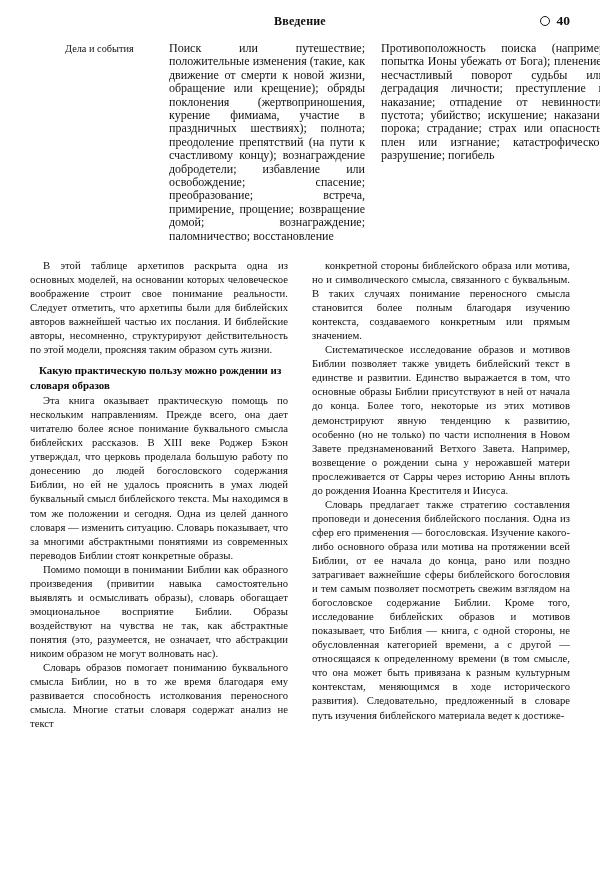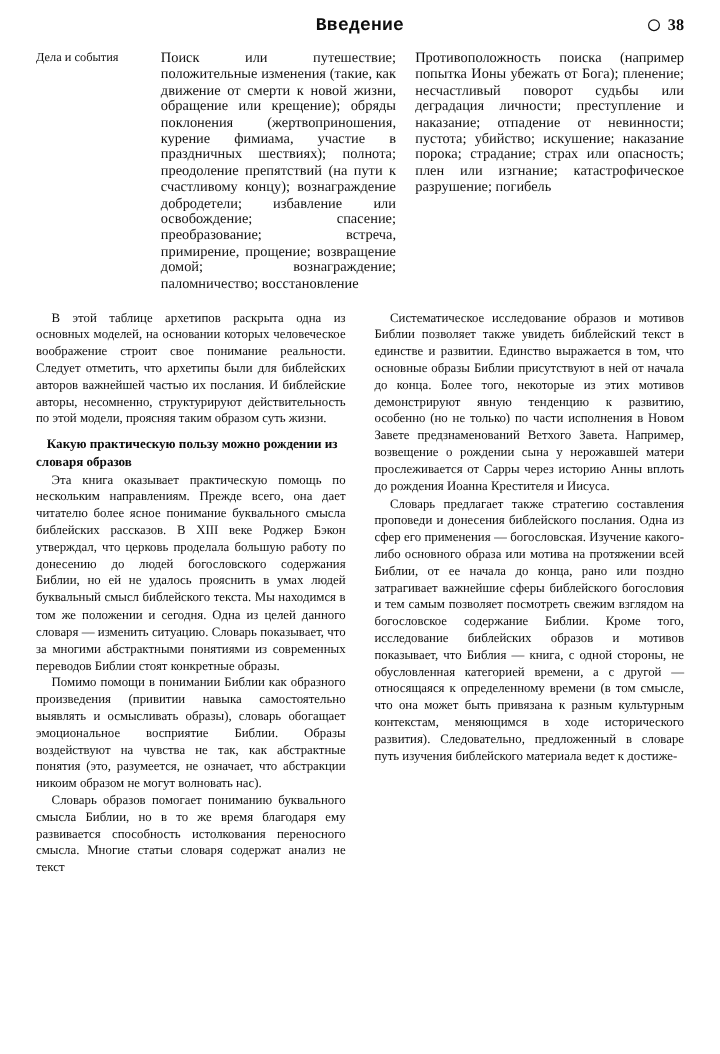--- a/index.html
+++ b/index.html
@@ -30,23 +30,23 @@
     position: absolute;
     top: 12px;
     left: 30px;
     right: 30px;
     height: 18px;
     display: flex;
     align-items: center;
     justify-content: center;
   }
   .running-head-title {
-    font-family: Liberation Mono, monospace;
+    font-family: Liberation Serif, serif;
     font-weight: bold;
-    font-size: 15px;
+    font-size: 12px;
     letter-spacing: 0.2px;
     color: #0d0d0d;
   }
   .folio {
     position: absolute;
     right: 0;
     top: 0;
     display: flex;
     align-items: center;
     gap: 7px;
@@ -84,20 +84,21 @@
   }
   .col-label {
     width: 104px;
     flex: 0 0 104px;
     padding-right: 8px;
     box-sizing: border-box;
     font-size: 10.3px;
     line-height: 13.4px;
     font-family: "Liberation Serif", "DejaVu Serif", serif;
     color: #111;
+    margin-left: 35px;
   }
   .col-positive {
     width: 212px;
     flex: 0 0 212px;
     padding-right: 16px;
     box-sizing: border-box;
   }
   .col-negative {
     width: 224px;
     flex: 0 0 224px;
@@ -151,21 +152,21 @@
 </style>
 </head>
 <body>
 
 <div class="page">
 
   <div class="running-head">
     <span class="running-head-title">Введение</span>
     <span class="folio">
       <span class="folio-marker"></span>
-      <span class="folio-number">38</span>
+      <span class="folio-number">40</span>
     </span>
   </div>
 
   <div class="archetype-table">
     <div class="table-row">
       <div class="col-label">Дела и события</div>
       <div class="col-positive">
         <div class="cell-text">Поиск или путешествие; положительные изменения (такие, как движение от смерти к новой жизни, обращение или крещение); обряды поклонения (жертвоприношения, курение фимиама, участие в праздничных шествиях); полнота; преодоление препятствий (на пути к счастливому концу); вознаграждение добродетели; избавление или освобождение; спасение; преобразование; встреча, примирение, прощение; возвращение домой; вознаграждение; паломничество; восстановление</div>
       </div>
       <div class="col-negative">
@@ -178,19 +179,20 @@
 
     <div class="column">
       <p class="para">В этой таблице архетипов раскрыта одна из основных моделей, на основании которых человеческое воображение строит свое понимание реальности. Следует отметить, что архетипы были для библейских авторов важнейшей частью их послания. И библейские авторы, несомненно, структурируют действительность по этой модели, проясняя таким образом суть жизни.</p>
       <h2 class="subhead">Какую практическую пользу можно рождении из словаря образов</h2>
       <p class="para">Эта книга оказывает практическую помощь по нескольким направлениям. Прежде всего, она дает читателю более ясное понимание буквального смысла библейских рассказов. В XIII веке Роджер Бэкон утверждал, что церковь проделала большую работу по донесению до людей богословского содержания Библии, но ей не удалось прояснить в умах людей буквальный смысл библейского текста. Мы находимся в том же положении и сегодня. Одна из целей данного словаря — изменить ситуацию. Словарь показывает, что за многими абстрактными понятиями из современных переводов Библии стоят конкретные образы.</p>
       <p class="para">Помимо помощи в понимании Библии как образного произведения (привитии навыка самостоятельно выявлять и осмысливать образы), словарь обогащает эмоциональное восприятие Библии. Образы воздействуют на чувства не так, как абстрактные понятия (это, разумеется, не означает, что абстракции никоим образом не могут волновать нас).</p>
       <p class="para">Словарь образов помогает пониманию буквального смысла Библии, но в то же время благодаря ему развивается способность истолкования переносного смысла. Многие статьи словаря содержат анализ не текст</p>
     </div>
 
     <div class="column">
+      <p class="para">конкретной стороны библейского образа или мотива, но и символического смысла, связанного с буквальным. В таких случаях понимание переносного смысла становится более полным благодаря изучению контекста, создаваемого конкретным или прямым значением.</p>
       <p class="para">Систематическое исследование образов и мотивов Библии позволяет также увидеть библейский текст в единстве и развитии. Единство выражается в том, что основные образы Библии присутствуют в ней от начала до конца. Более того, некоторые из этих мотивов демонстрируют явную тенденцию к развитию, особенно (но не только) по части исполнения в Новом Завете предзнаменований Ветхого Завета. Например, возвещение о рождении сына у нерожавшей матери прослеживается от Сарры через историю Анны вплоть до рождения Иоанна Крестителя и Иисуса.</p>
       <p class="para">Словарь предлагает также стратегию составления проповеди и донесения библейского послания. Одна из сфер его применения — богословская. Изучение какого-либо основного образа или мотива на протяжении всей Библии, от ее начала до конца, рано или поздно затрагивает важнейшие сферы библейского богословия и тем самым позволяет посмотреть свежим взглядом на богословское содержание Библии. Кроме того, исследование библейских образов и мотивов показывает, что Библия — книга, с одной стороны, не обусловленная категорией времени, а с другой — относящаяся к определенному времени (в том смысле, что она может быть привязана к разным культурным контекстам, меняющимся в ходе исторического развития). Следовательно, предложенный в словаре путь изучения библейского материала ведет к достиже-</p>
     </div>
 
   </div>
 
 </div>
 
 </body></html>

